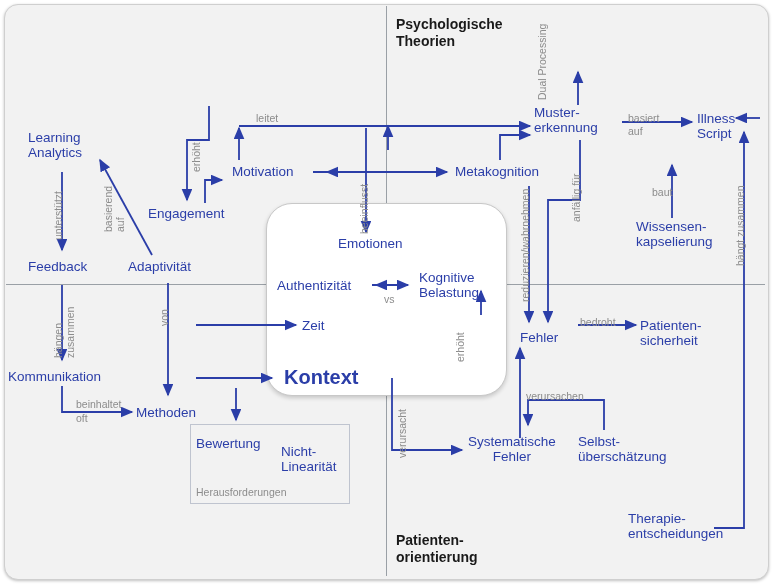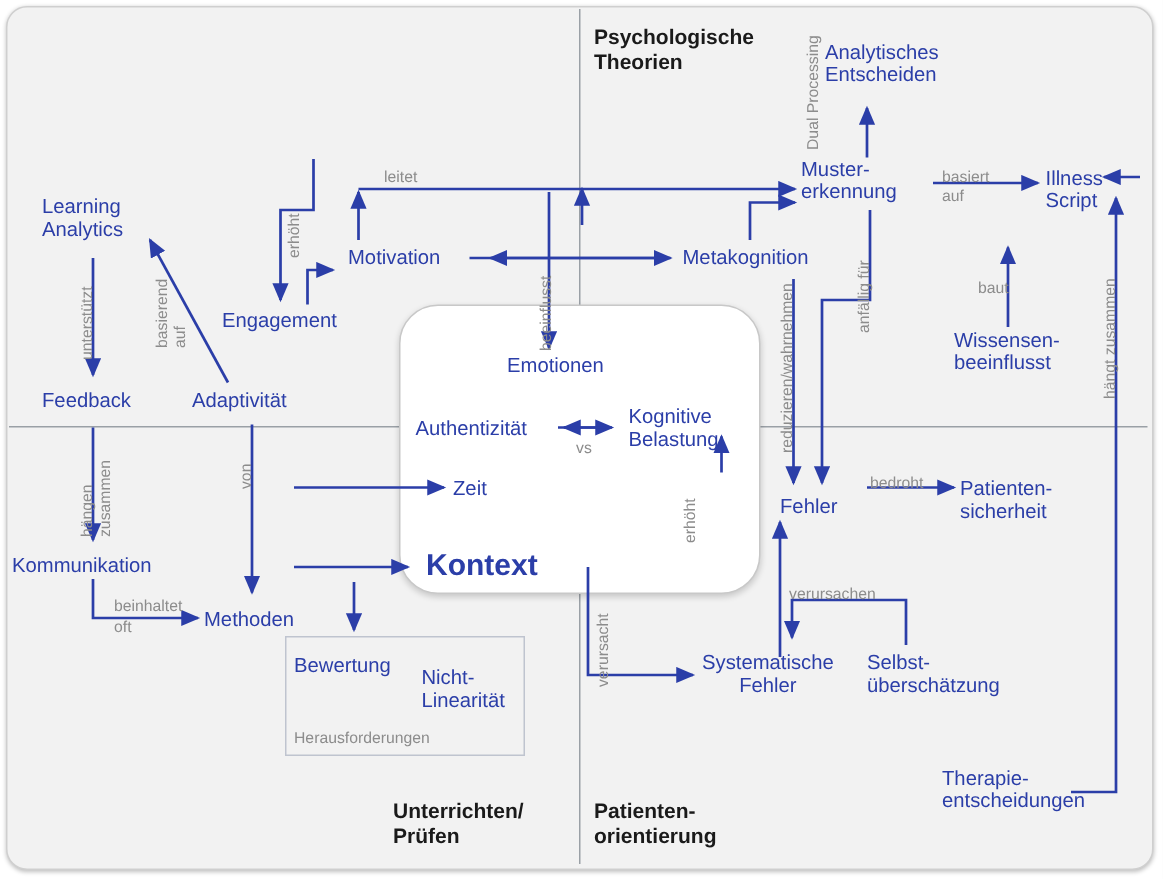--- a/index.html
+++ b/index.html
@@ -148,51 +148,47 @@
       <path d="M714,528 L744,528 L744,132"></path>
 
       <path d="M604,430 L604,400 L528,400 L528,425"></path>
 
       <path d="M388,150 L388,126"></path>
     </g>
   </svg>
 
   <div class="quad-title" style="left:396px;top:16px;">Psychologische
 Theorien</div>
-  <div class="quad-title" style="left:262px;top:532px;">Unterrichten/
-Prüfen</div>
   <div class="quad-title" style="left:396px;top:532px;">Patienten-
 orientierung</div>
 
   <div class="node" style="left:28px;top:130px;">Learning
 Analytics</div>
   <div class="node" style="left:232px;top:164px;">Motivation</div>
   <div class="node" style="left:148px;top:206px;">Engagement</div>
   <div class="node" style="left:28px;top:259px;">Feedback</div>
   <div class="node" style="left:128px;top:259px;">Adaptivität</div>
   <div class="node" style="left:8px;top:369px;">Kommunikation</div>
   <div class="node" style="left:136px;top:405px;">Methoden</div>
   <div class="node" style="left:196px;top:436px;">Bewertung</div>
   <div class="node" style="left:281px;top:444px;">Nicht-
 Linearität</div>
   <div class="node" style="left:302px;top:318px;">Zeit</div>
   <div class="node kontext" style="left:284px;top:370px;">Kontext</div>
   <div class="node" style="left:338px;top:236px;">Emotionen</div>
   <div class="node" style="left:277px;top:278px;">Authentizität</div>
   <div class="node" style="left:419px;top:270px;">Kognitive
 Belastung</div>
-  <div class="node" style="left:550px;top:27px;">Analytisches
-Entscheiden</div>
   <div class="node" style="left:534px;top:105px;">Muster-
 erkennung</div>
   <div class="node" style="left:455px;top:164px;">Metakognition</div>
   <div class="node" style="left:697px;top:111px;">Illness
 Script</div>
   <div class="node" style="left:636px;top:219px;">Wissensen-
-beeinflusst</div>
+kapselierung</div>
   <div class="node" style="left:520px;top:330px;">Fehler</div>
   <div class="node" style="left:640px;top:318px;">Patienten-
 sicherheit</div>
   <div class="node" style="left:468px;top:434px;text-align:center;">Systematische
 Fehler</div>
   <div class="node" style="left:578px;top:434px;">Selbst-
 überschätzung</div>
   <div class="node" style="left:628px;top:511px;">Therapie-
 entscheidungen</div>
 

